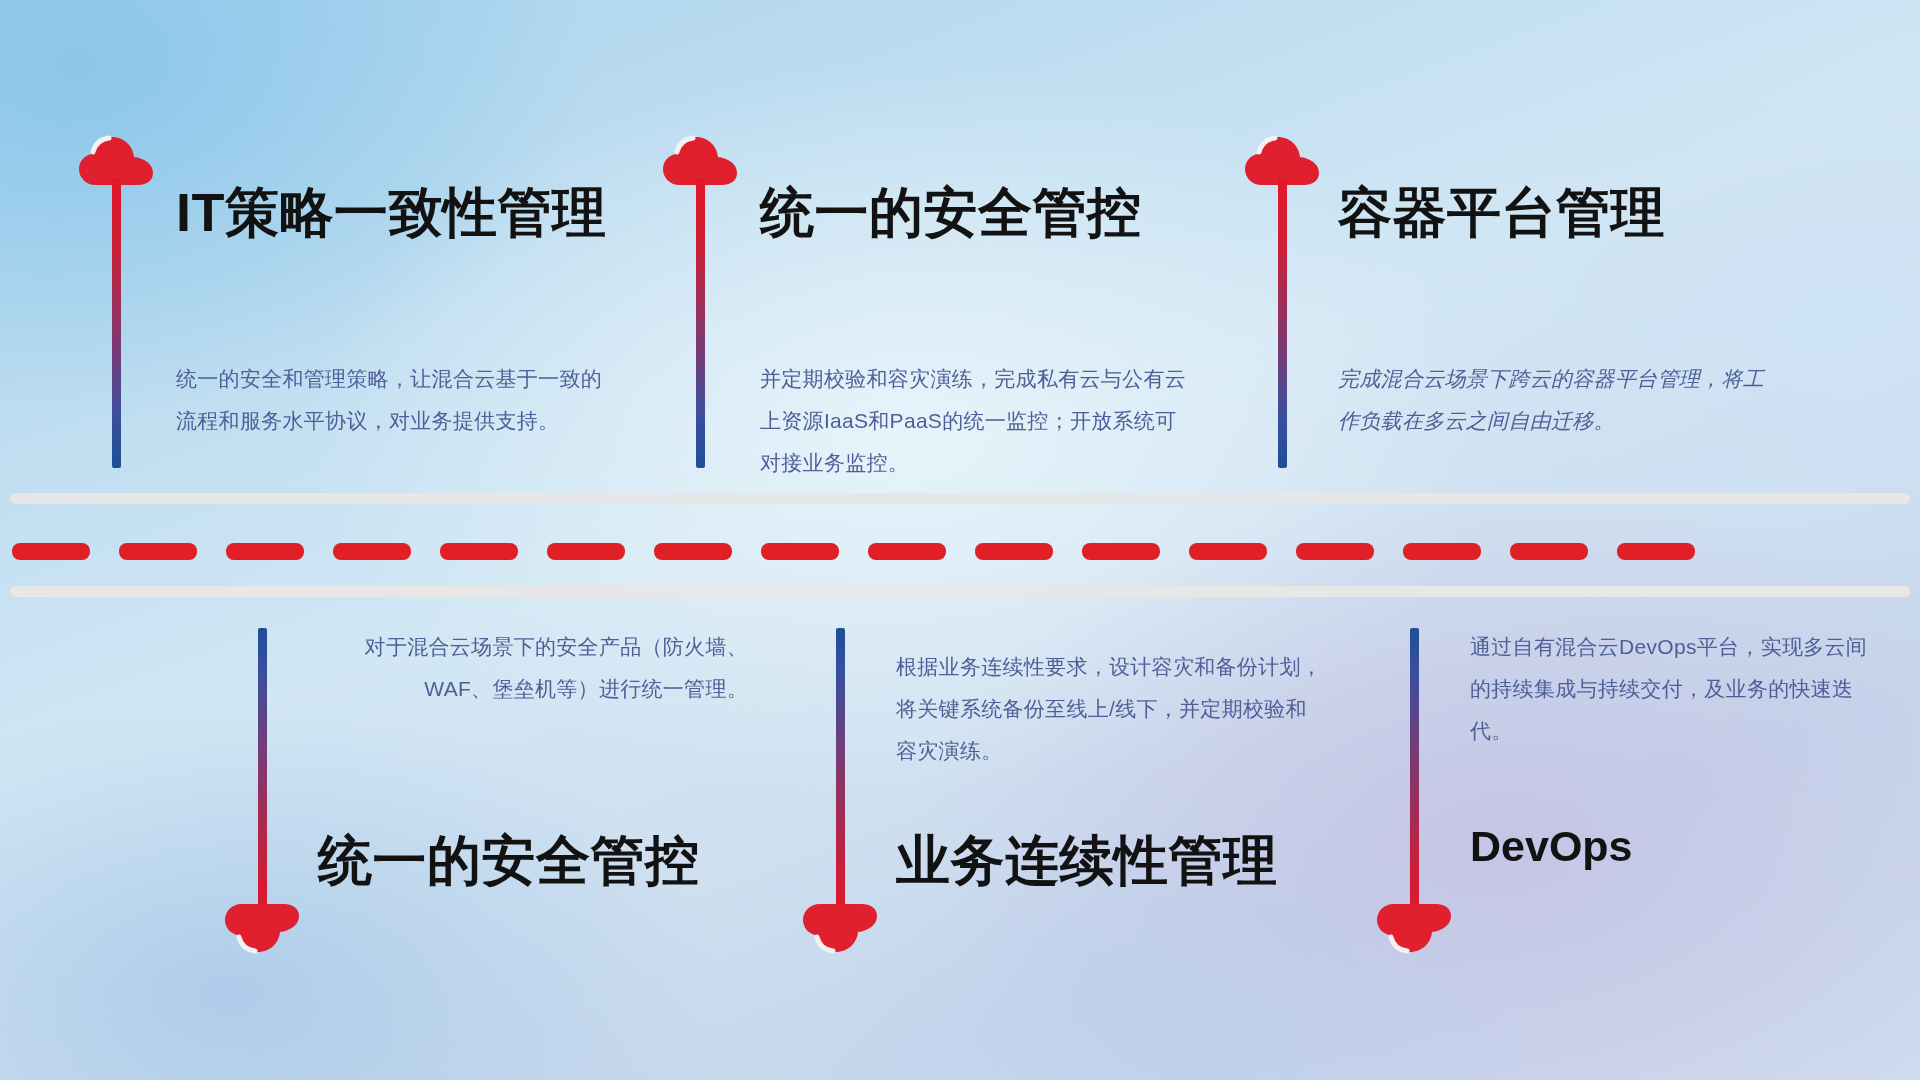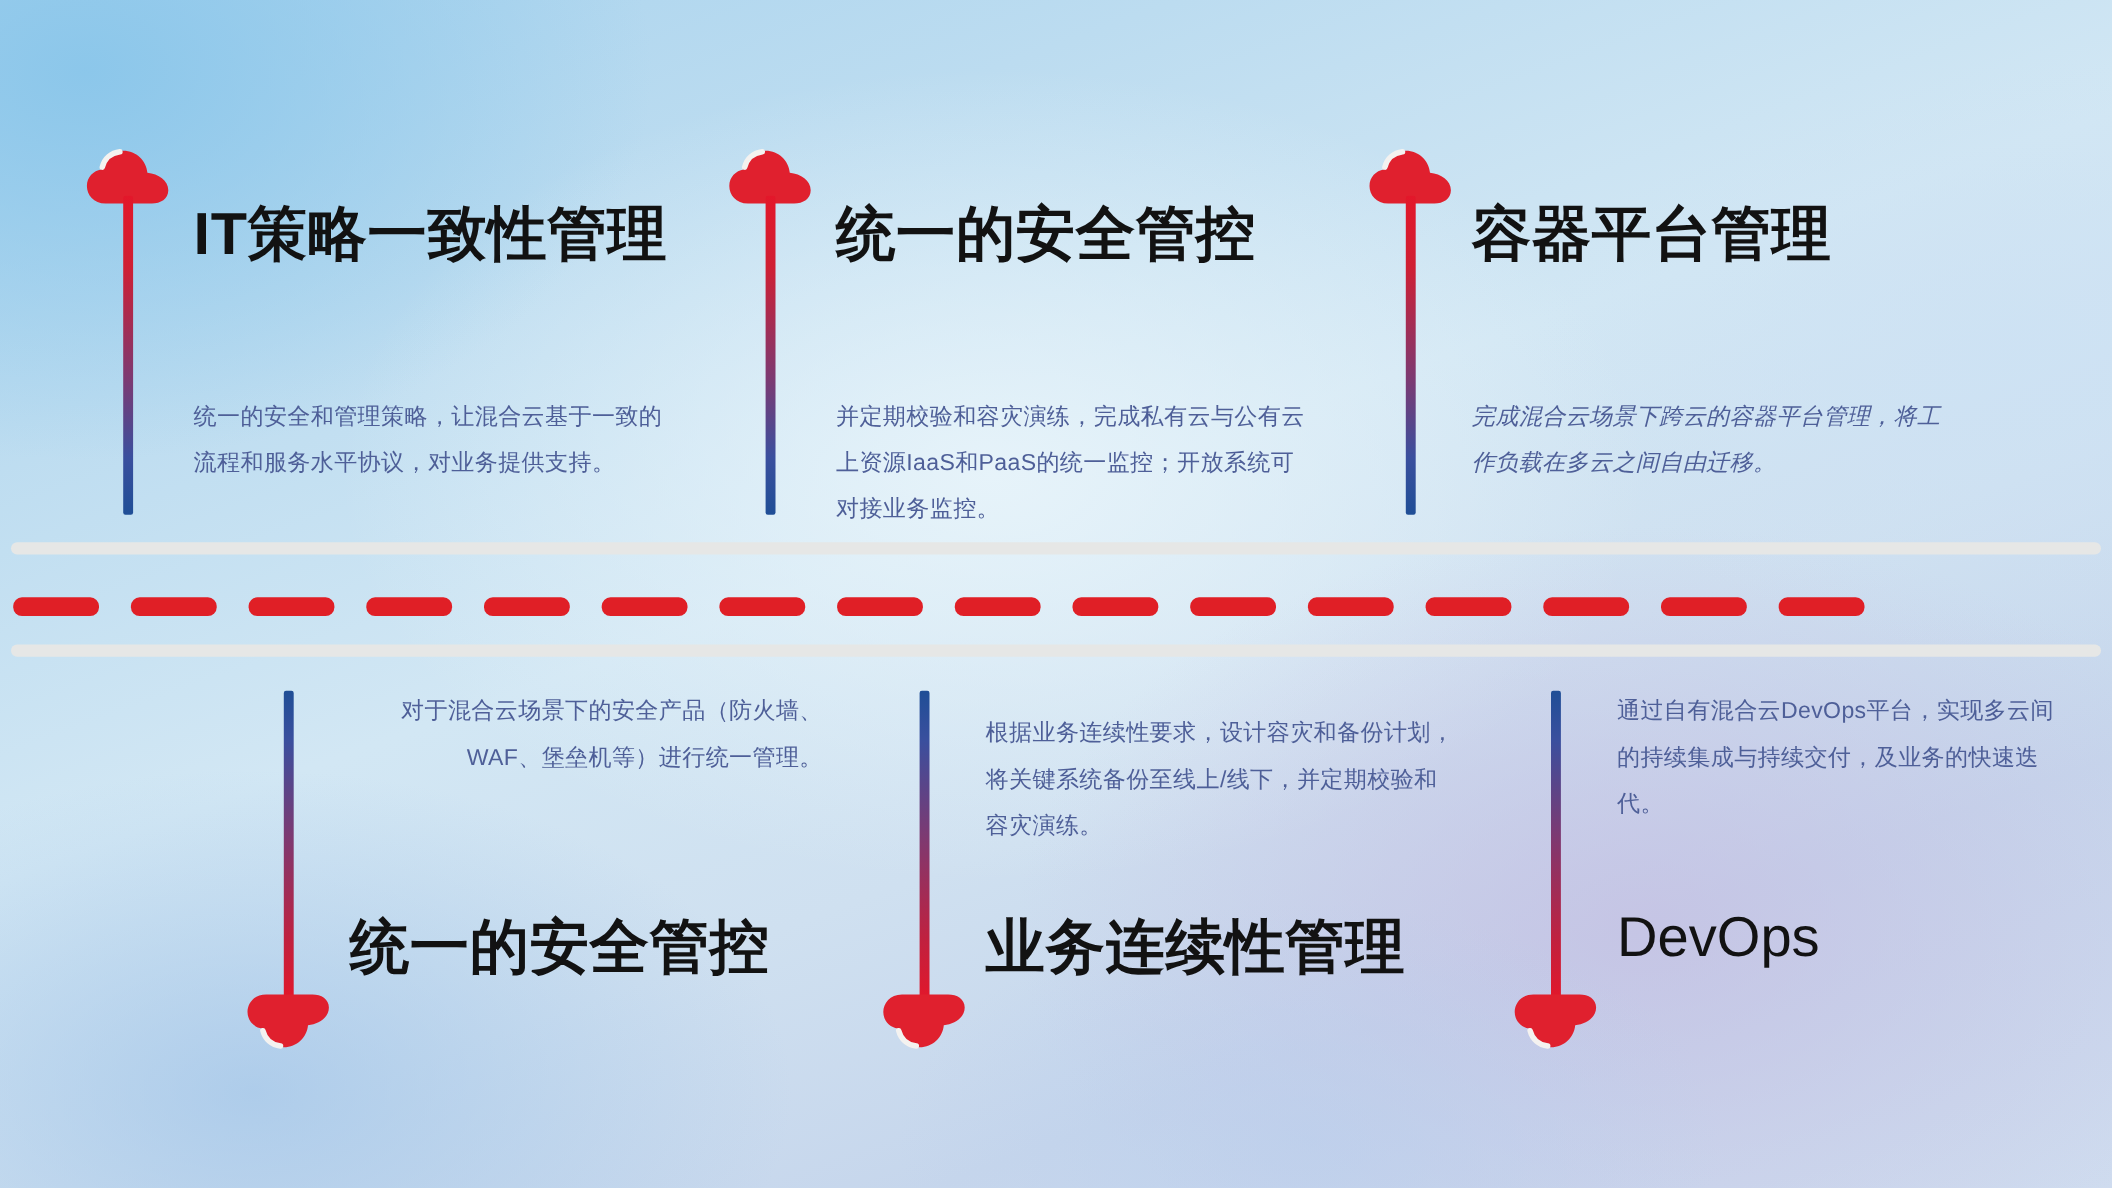--- a/index.html
+++ b/index.html
@@ -58,21 +58,21 @@
   .stem-down { background:linear-gradient(180deg,#e3172a 0%, #d01f33 22%, #7b3a73 58%, #3a4f9e 82%, #1f4e96 100%); }
   .stem-up   { background:linear-gradient(180deg,#1f4e96 0%, #3a4f9e 16%, #7b3a73 46%, #c0213f 80%, #e3172a 100%); }
 
   .cloud { position:absolute; width:76px; height:56px; }
   .cloud.flip { transform:scaleY(-1); }
 
   .title {
     position:absolute; white-space:nowrap;
     font-size:54px; font-weight:bold; color:#121212; letter-spacing:.5px;
   }
-  .title.latin { font-weight:normal; font-size:51px; letter-spacing:0; }
+  .title.latin { font-weight:bold; font-size:43px; letter-spacing:0; }
 
   .para {
     position:absolute;
     font-size:21px; line-height:42px; color:#4e5f98;
     letter-spacing:.3px;
   }
 </style>
 </head>
 <body>
 

